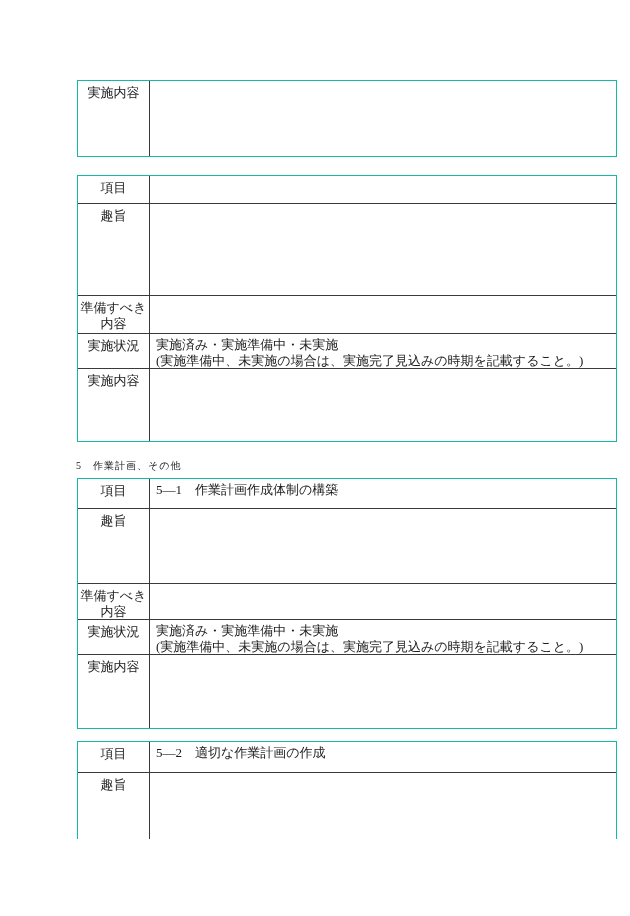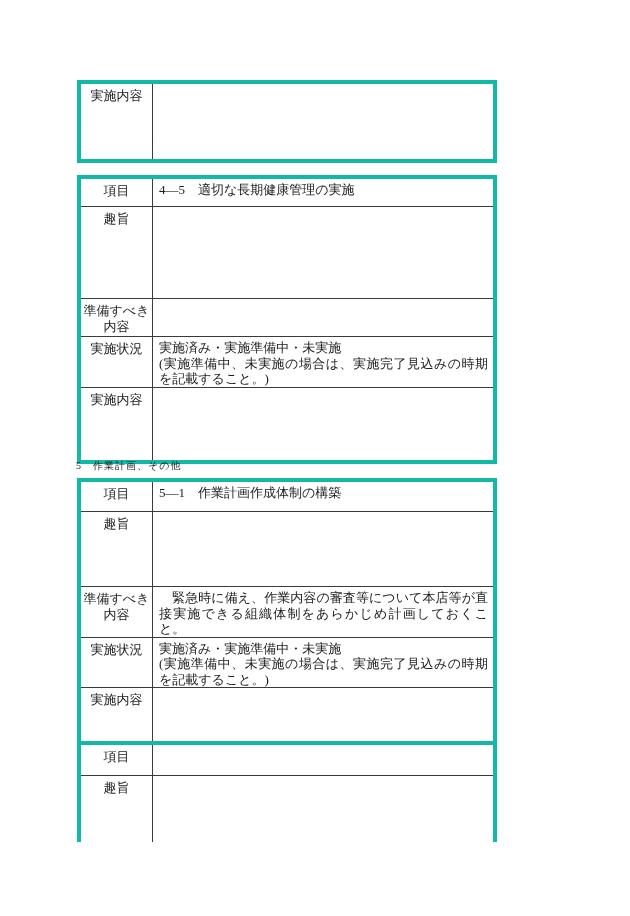--- a/index.html
+++ b/index.html
@@ -15,22 +15,22 @@
     background: #ffffff;
     font-family: "Liberation Serif", "DejaVu Serif", serif;
     font-size: 13px;
     line-height: 15.5px;
     color: #1c1c1c;
     overflow: hidden;
   }
   .doc-table {
     position: absolute;
     left: 77px;
-    width: 420px;
-    border: 4px solid #14b8a6;
+    width: 540px;
+    border: 1px solid #14b8a6;
     background: #ffffff;
   }
   .doc-table.cutoff {
     border-bottom: none;
   }
   .t-row {
     display: flex;
     border-bottom: 1px solid #3a3a3a;
   }
   .t-row:last-child {
@@ -76,21 +76,20 @@
   <div class="doc-table" style="top:80px;">
     <div class="t-row h75">
       <div class="cell-label">実施内容</div>
       <div class="cell-content"></div>
     </div>
   </div>
 
   <div class="doc-table" style="top:175px;">
     <div class="t-row h28">
       <div class="cell-label">項目</div>
-      <div class="cell-content">4—5　適切な長期健康管理の実施</div>
     </div>
     <div class="t-row h92">
       <div class="cell-label">趣旨</div>
     </div>
     <div class="t-row h38">
       <div class="cell-label">準備すべき内容</div>
     </div>
     <div class="t-row h32">
       <div class="cell-label">実施状況</div>
       <div class="cell-content">実施済み・実施準備中・未実施
@@ -107,35 +106,35 @@
   <div class="doc-table" style="top:478px;">
     <div class="t-row h30">
       <div class="cell-label">項目</div>
       <div class="cell-content">5—1　作業計画作成体制の構築</div>
     </div>
     <div class="t-row h75">
       <div class="cell-label">趣旨</div>
     </div>
     <div class="t-row h34">
       <div class="cell-label">準備すべき内容</div>
-      <div class="cell-content">　緊急時に備え、作業内容の審査等について本店等が直接実施できる組織体制をあらかじめ計画しておくこと。</div>
     </div>
     <div class="t-row h31">
       <div class="cell-label">実施状況</div>
       <div class="cell-content">実施済み・実施準備中・未実施
 (実施準備中、未実施の場合は、実施完了見込みの時期を記載すること。)</div>
     </div>
     <div class="t-row h73">
       <div class="cell-label">実施内容</div>
       <div class="cell-content"></div>
     </div>
   </div>
 
   <div class="doc-table cutoff" style="top:741px;">
     <div class="t-row h31" style="border-bottom:1px solid #3a3a3a;">
       <div class="cell-label">項目</div>
+      <div class="cell-content">5—2　適切な作業計画の作成</div>
     </div>
     <div class="t-row h66">
       <div class="cell-label">趣旨</div>
     </div>
   </div>
 
 </div>
 
 </body></html>

